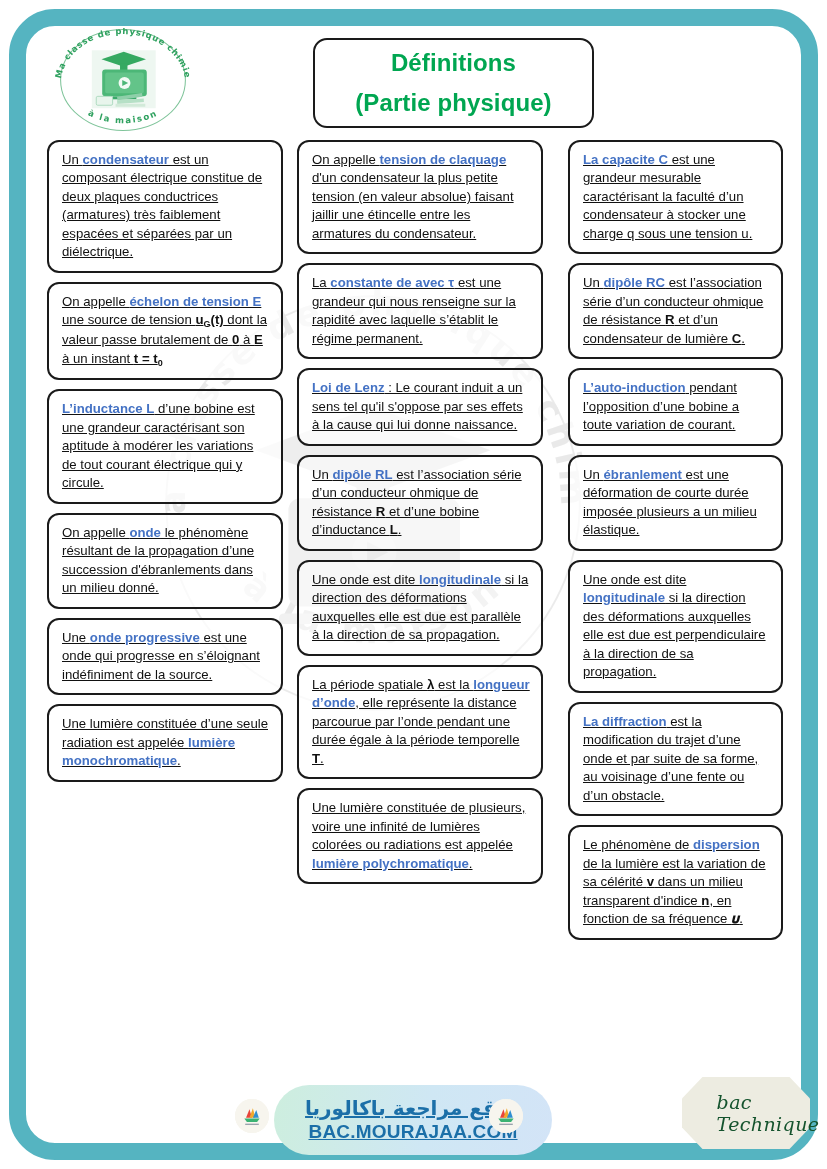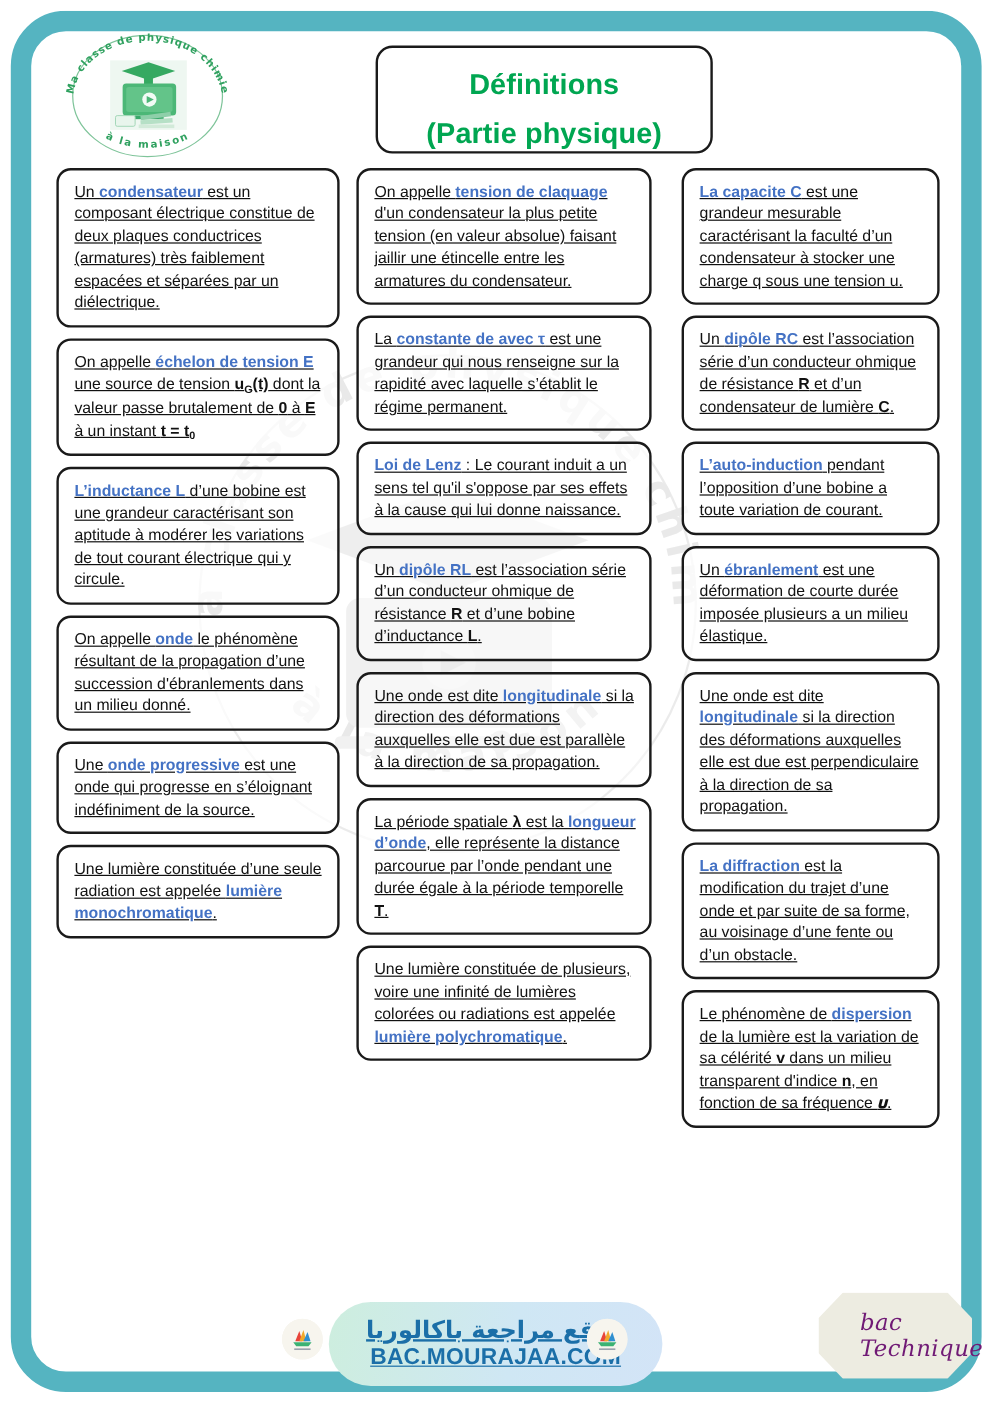--- a/index.html
+++ b/index.html
@@ -81,21 +81,21 @@
     left: 313px;
     top: 38px;
     width: 281px;
     height: 90px;
     border: 2px solid #1a1a1a;
     border-radius: 14px;
     background: #ffffff;
     display: flex;
     flex-direction: column;
     align-items: center;
-    justify-content: flex-end;
+    justify-content: center;
     gap: 12px;
   }
   .title-line {
     color: #00a651;
     font-weight: bold;
     font-size: 24px;
     line-height: 1.18;
     letter-spacing: .1px;
     text-align: center;
   }
@@ -187,21 +187,21 @@
     inset: 0;
     background: #edece1;
     clip-path: polygon(16% 0%, 84% 0%, 100% 30%, 100% 70%, 84% 100%, 16% 100%, 0% 70%, 0% 30%);
   }
   .stamp-text {
     position: absolute;
     inset: 0;
     display: flex;
     align-items: center;
     justify-content: center;
-    color: #701a75;
+    color: #14532d;
     font-size: 19px;
     font-style: italic;
     font-family: "DejaVu Serif", serif;
     letter-spacing: .4px;
     margin-left: 44px;
   }
 </style>
 </head>
 <body>
 

